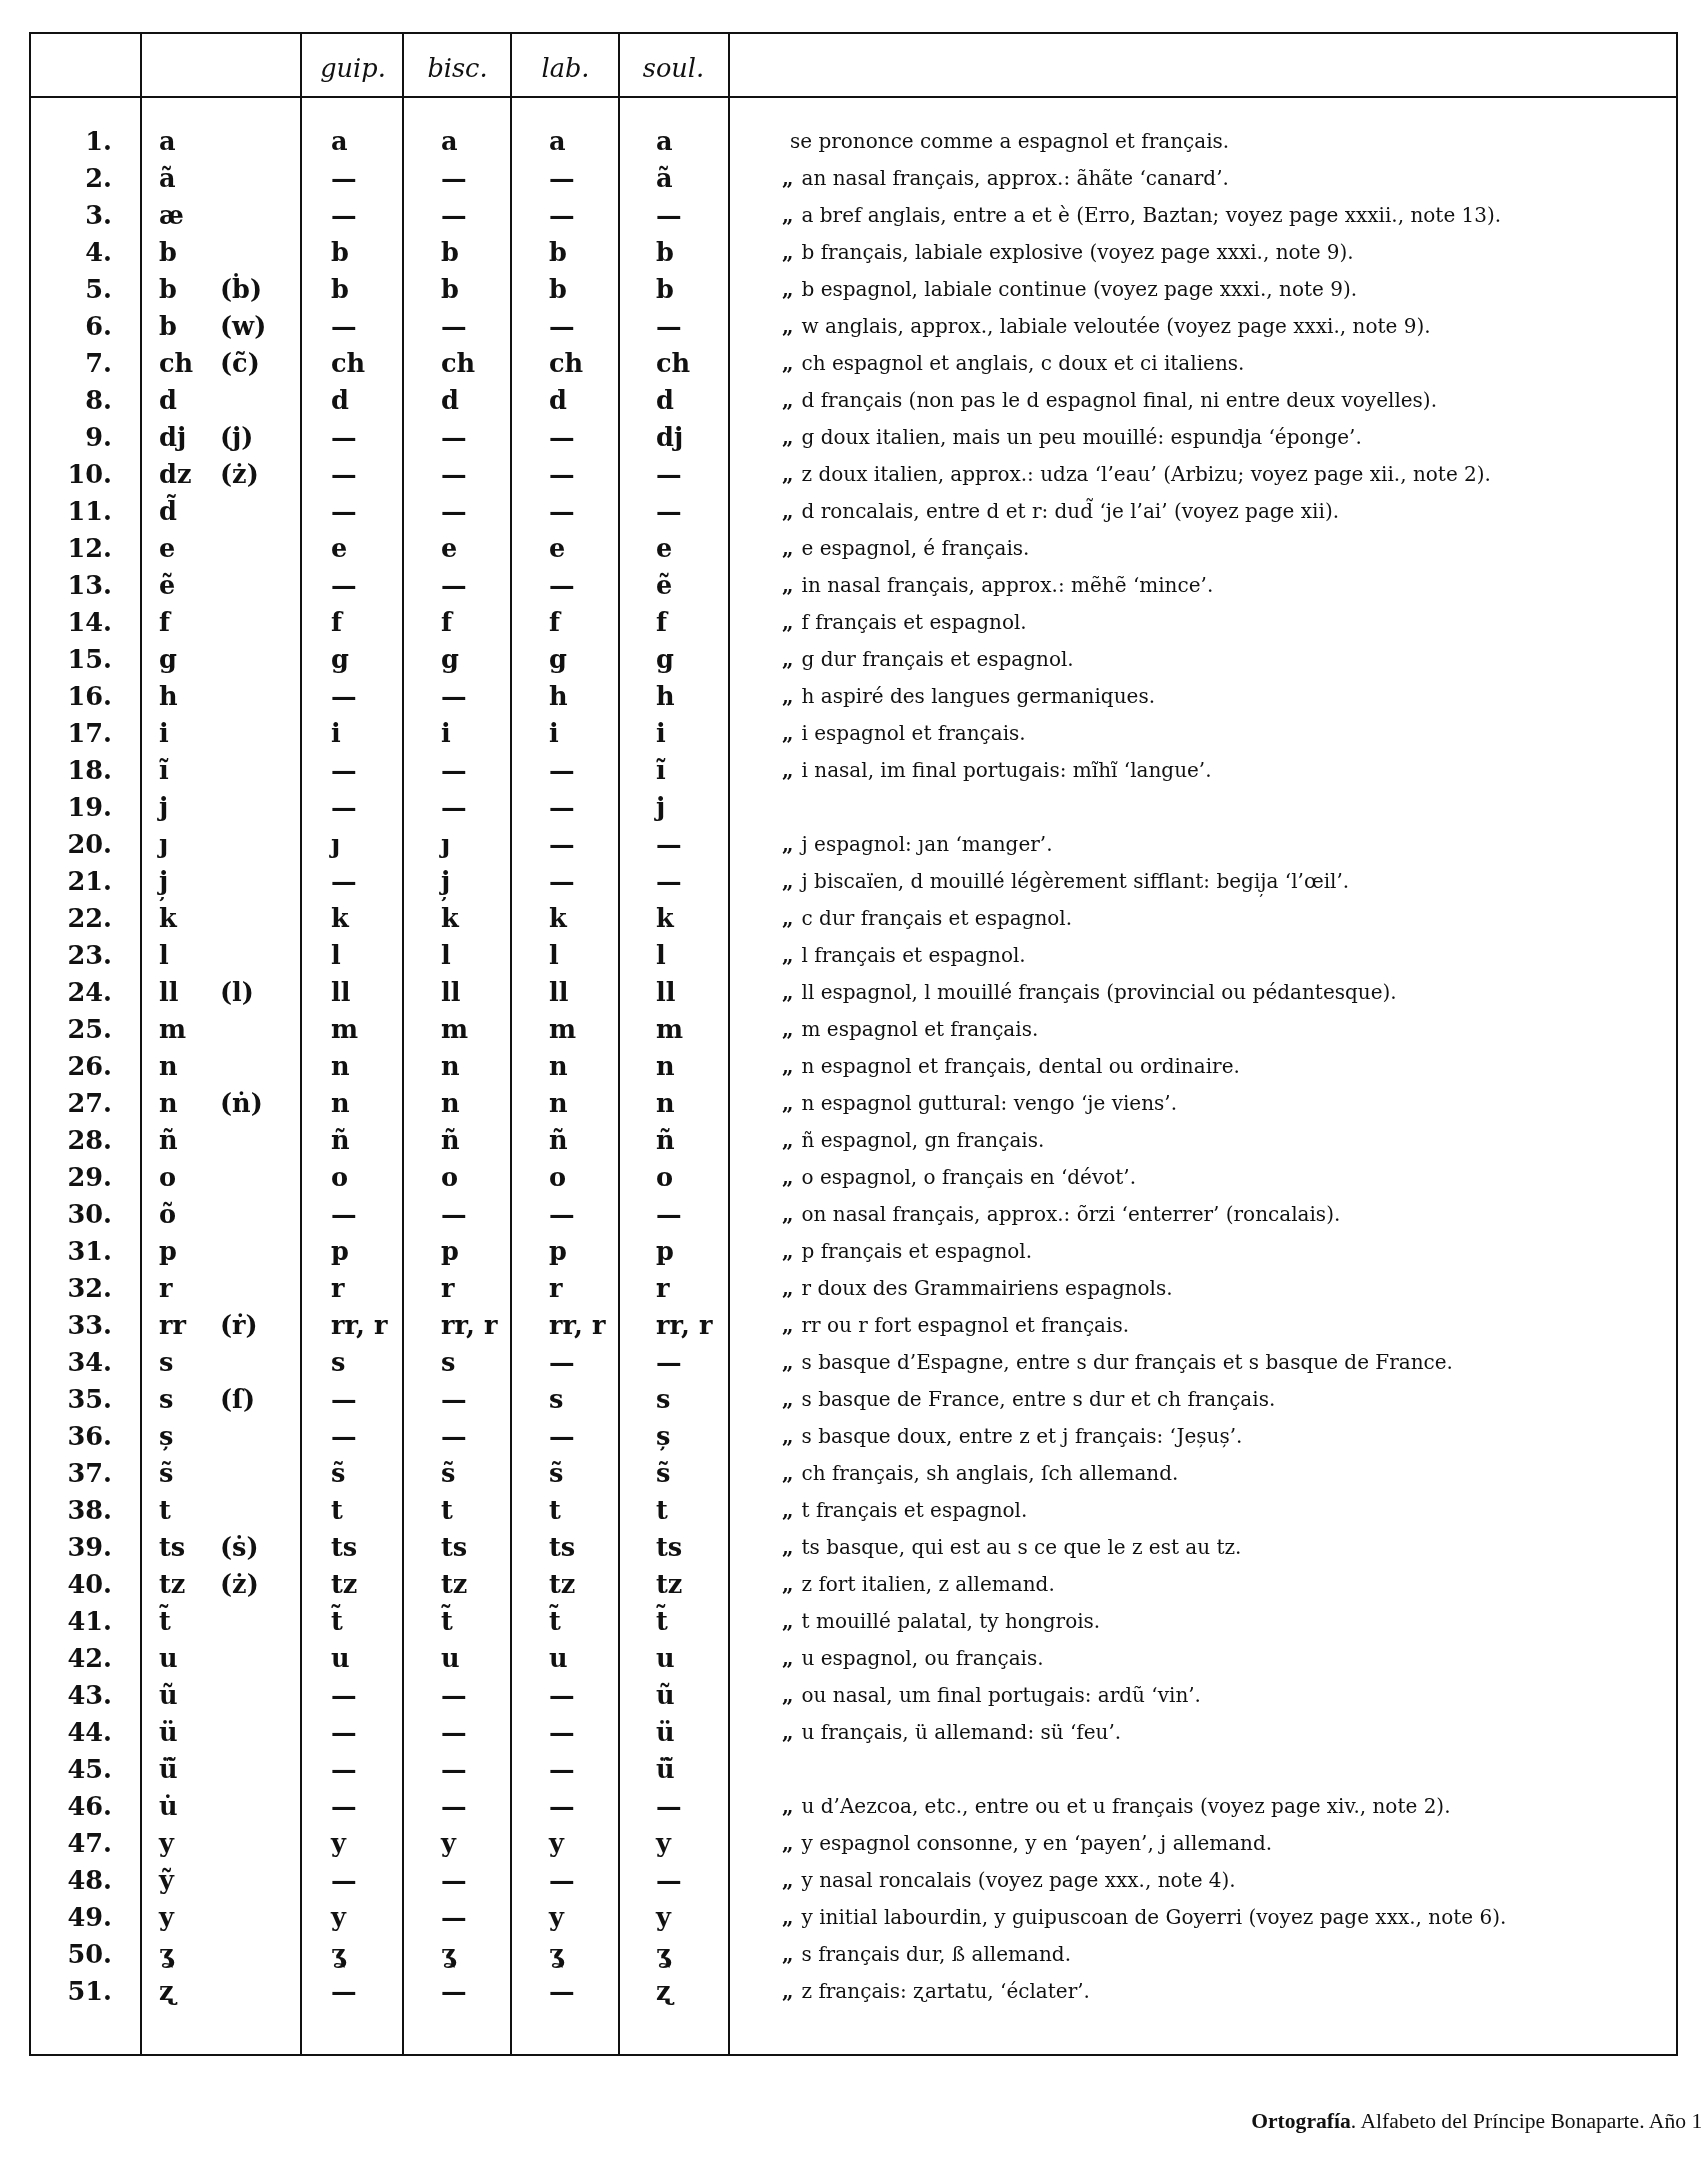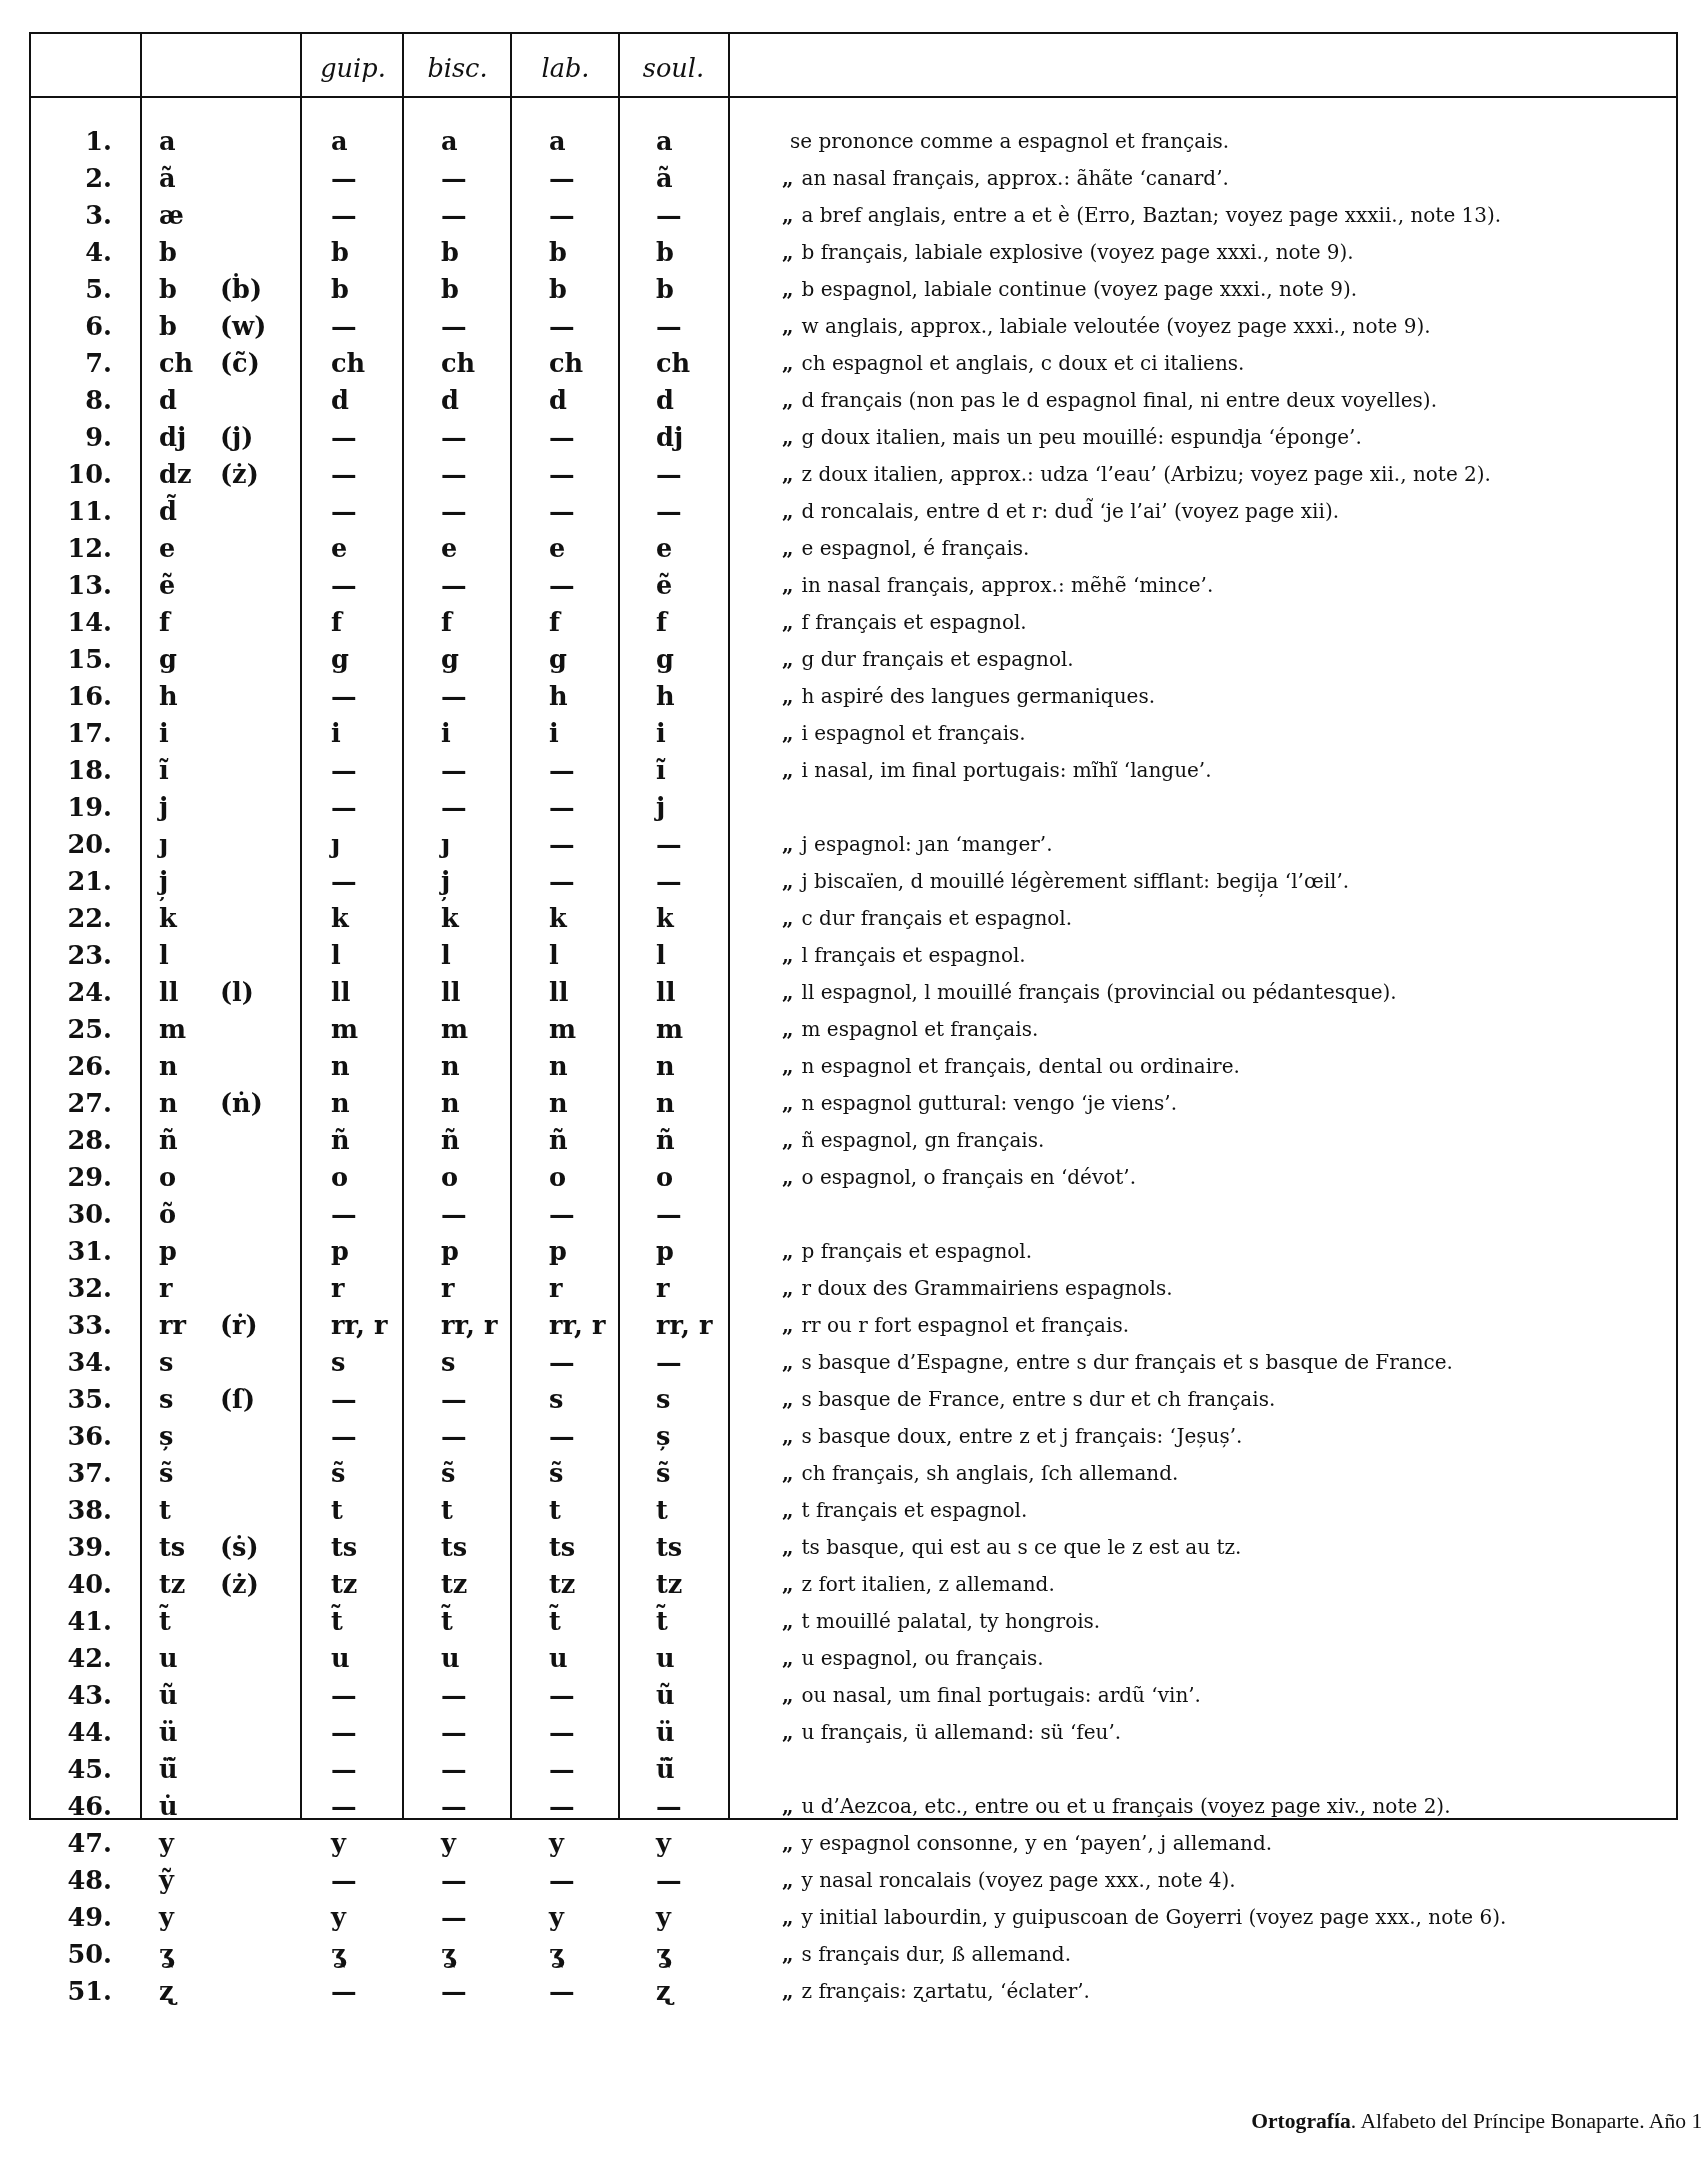--- a/index.html
+++ b/index.html
@@ -1,18 +1,18 @@
 <!DOCTYPE html>
 <html style="font-size:12.8px"><head>
 <meta charset="utf-8">
 <style>
   html, body { margin: 0; padding: 0; background: #ffffff; }
   body { width: 1704px; height: 2161px; position: relative; overflow: hidden;
          font-family: "DejaVu Serif", "Liberation Serif", serif; color: #111; }
-  .table-frame { position: absolute; left: 29px; top: 32px; width: 1649px; height: 1788px;
+  .table-frame { position: absolute; left: 29px; top: 32px; width: 1649px; height: 2024px;
                  border: 2.4px solid #111; box-sizing: border-box; }
   .vline { position: absolute; top: 0; bottom: 0; width: 2.4px; background: #111; }
   .hline { position: absolute; left: 0; right: 0; height: 2.4px; background: #111; top: 62px; }
   .hdr { position: absolute; top: 9.6px; height: 48px; display: flex; align-items: center; justify-content: center;
          font-style: italic; font-size: 25.6px; font-family: "DejaVu Serif", serif; }
   .rows { position: absolute; left: 0; top: 89px; right: 0; }
   .row { position: relative; height: 37px; }
   .row > span { position: absolute; top: 0; height: 37px; line-height: 37px; white-space: nowrap; }
   .num { left: 0; width: 81px; text-align: right; font-weight: bold; font-size: 25.6px; }
   .letter { left: 128px; font-weight: bold; font-size: 25.6px; }
@@ -333,20 +333,21 @@
         <span class="desc"><span class="q">„</span><span>o espagnol, o français en ‘dévot’.</span></span>
       </div>
       <div class="row">
         <span class="num">30.</span>
         <span class="letter">õ</span>
         <span class="alt"></span>
         <span class="dial d0">—</span>
         <span class="dial d1">—</span>
         <span class="dial d2">—</span>
         <span class="dial d3">—</span>
+        <span class="desc"><span class="q">„</span><span>on nasal français, approx.: õrzi ‘enterrer’ (roncalais).</span></span>
       </div>
       <div class="row">
         <span class="num">31.</span>
         <span class="letter">p</span>
         <span class="alt"></span>
         <span class="dial d0">p</span>
         <span class="dial d1">p</span>
         <span class="dial d2">p</span>
         <span class="dial d3">p</span>
         <span class="desc"><span class="q">„</span><span>p français et espagnol.</span></span>

